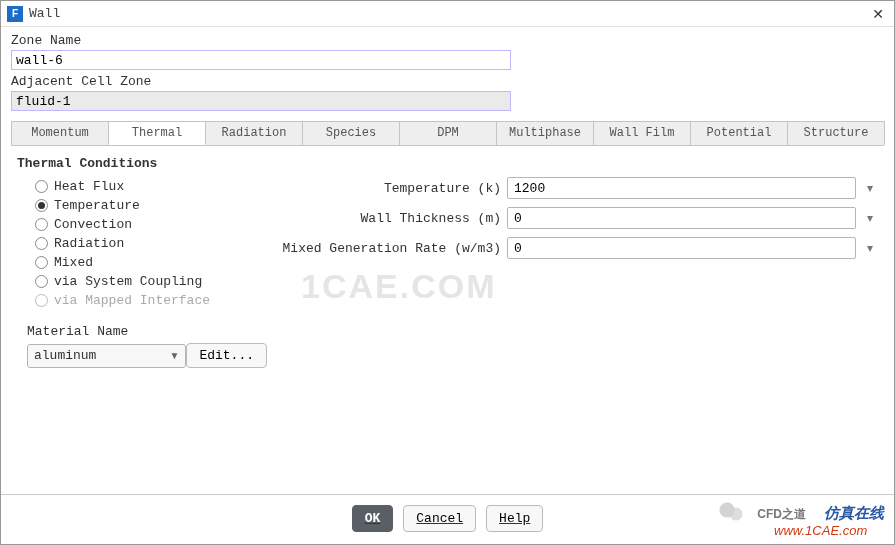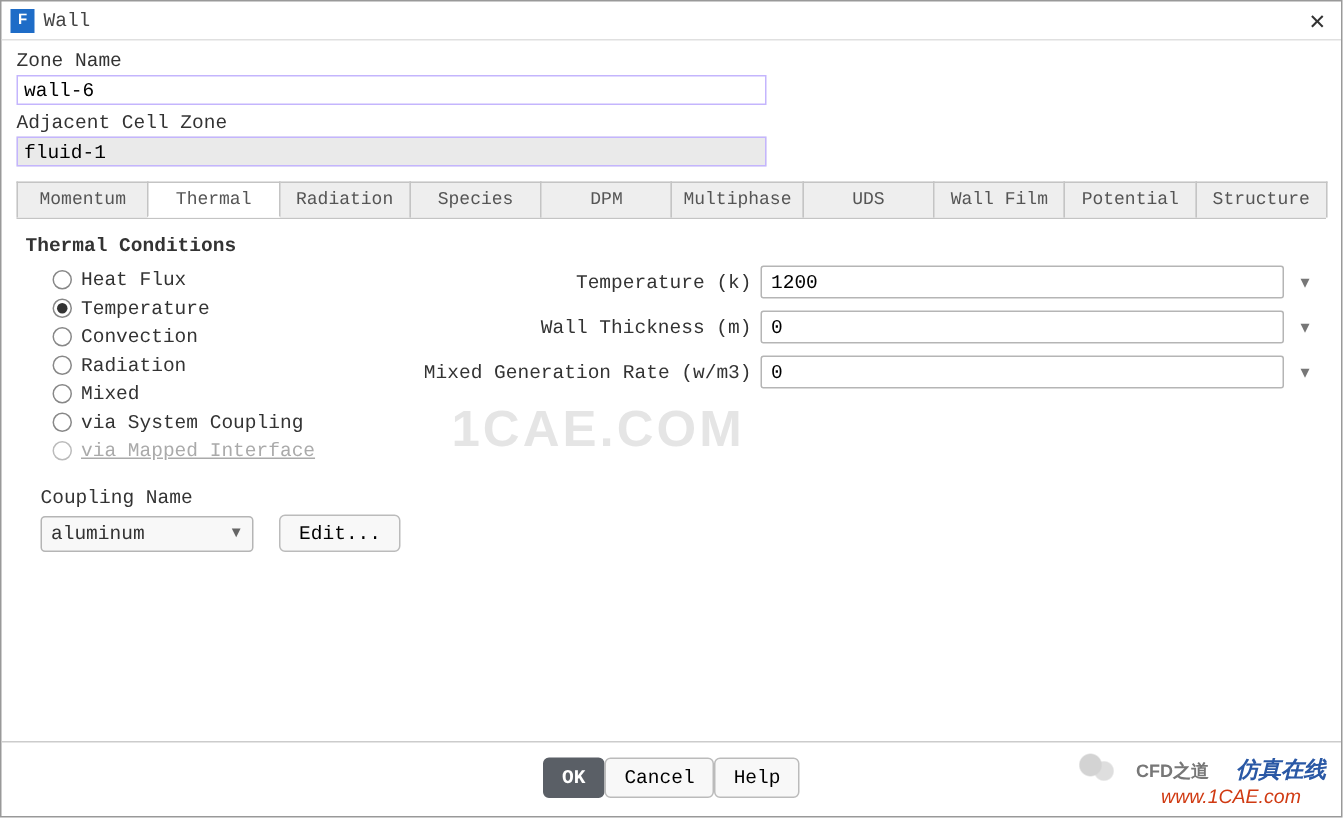--- a/index.html
+++ b/index.html
@@ -52,46 +52,46 @@
 .cols { display: flex; }
 .left-col { width: 250px; }
 .right-col { flex: 1; }
 .radio-row { display: flex; align-items: center; padding: 2px 0 2px 18px; gap: 6px; }
 .radio {
   width: 13px; height: 13px; border: 1px solid #888; border-radius: 50%; background: #fff;
   display: inline-flex; align-items: center; justify-content: center; cursor: pointer;
 }
 .radio.checked::after { content: ""; width: 7px; height: 7px; border-radius: 50%; background: #333; }
 .radio.disabled { border-color: #bbb; cursor: default; }
-.radio-label.disabled { color: #aaa; text-decoration: underline; }
+.radio-label.disabled { color: #aaa; }
 .param-row { display: flex; align-items: center; margin-bottom: 8px; }
 .param-label { width: 240px; text-align: right; padding-right: 6px; }
 .param-input {
   flex: 1; height: 22px; border: 1px solid #b5b5b5; border-radius: 2px;
   padding: 2px 6px; font-family: Consolas, "Courier New", monospace; font-size: 13px; background: #fff;
 }
 .param-chevron {
   width: 16px; margin-left: 6px; color: #777; cursor: pointer; text-align: center;
 }
 .mat-label { margin: 14px 0 4px 10px; }
-.mat-row { display: flex; align-items: center; gap: 17px; padding-left: 10px; }
+.mat-row { display: flex; align-items: center; gap: 0; padding-left: 10px; }
 .combo {
   width: 180px; height: 24px; border: 1px solid #b5b5b5; border-radius: 3px;
   background: #f8f8f8; display: flex; align-items: center; padding: 0 6px; cursor: pointer;
   justify-content: space-between;
 }
 .combo .chev { color: #666; font-size: 10px; }
 .btn {
   border: 1px solid #bbb; border-radius: 4px; padding: 4px 12px;
   font-family: Consolas, "Courier New", monospace; font-size: 13px;
   background: #f8f8f8; cursor: pointer;
 }
 .footer {
   border-top: 1px solid #ccc; padding: 10px 0 12px 0;
-  display: flex; justify-content: center; 
+  display: flex; justify-content: center; gap: 10px; text-decoration: underline;
 }
 .btn.primary { background: #5a5f66; color: #fff; border-color: #5a5f66; font-weight: bold; padding: 5px 12px; }
 .watermark {
   position: absolute; left: 300px; top: 266px; font-size: 34px; font-weight: bold;
   color: rgba(180,180,180,0.35); letter-spacing: 2px; pointer-events: none;
 }
 .bottom-brand {
   position: absolute; right: 10px; bottom: 6px; text-align: center; pointer-events: none;
 }
 .bottom-brand .l1 { color: #2a58a5; font-weight: bold; font-size: 15px; font-style: italic; }
@@ -122,21 +122,20 @@
   <div class="mono field-label">Adjacent Cell Zone</div>
   <input class="text-input readonly row-gap" readonly="" value="fluid-1" style="">
 
   <div class="tabs">
     <div class="tab">Momentum</div>
     <div class="tab active">Thermal</div>
     <div class="tab">Radiation</div>
     <div class="tab">Species</div>
     <div class="tab">DPM</div>
     <div class="tab">Multiphase</div>
-    <div class="tab">UDS</div>
     <div class="tab">Wall Film</div>
     <div class="tab">Potential</div>
     <div class="tab">Structure</div>
   </div>
 
   <div class="panel">
     <div class="mono section-title">Thermal Conditions</div>
 
     <div class="cols">
       <div class="left-col">
@@ -162,21 +161,21 @@
           </div>
         <div class="radio-row">
             <span class="radio"></span>
             <span class="mono">via System Coupling</span>
           </div>
         <div class="radio-row">
             <span class="radio disabled"></span>
             <span class="mono radio-label disabled">via Mapped Interface</span>
           </div>
 
-        <div class="mono mat-label">Coupling Name</div>
+        <div class="mono mat-label">Material Name</div>
         <div class="mat-row">
           <div class="combo">
             <span class="mono">aluminum</span>
             <span class="chev">▼</span>
           </div>
           <button class="btn">Edit...</button>
         </div>
       </div>
 
       <div class="right-col">

